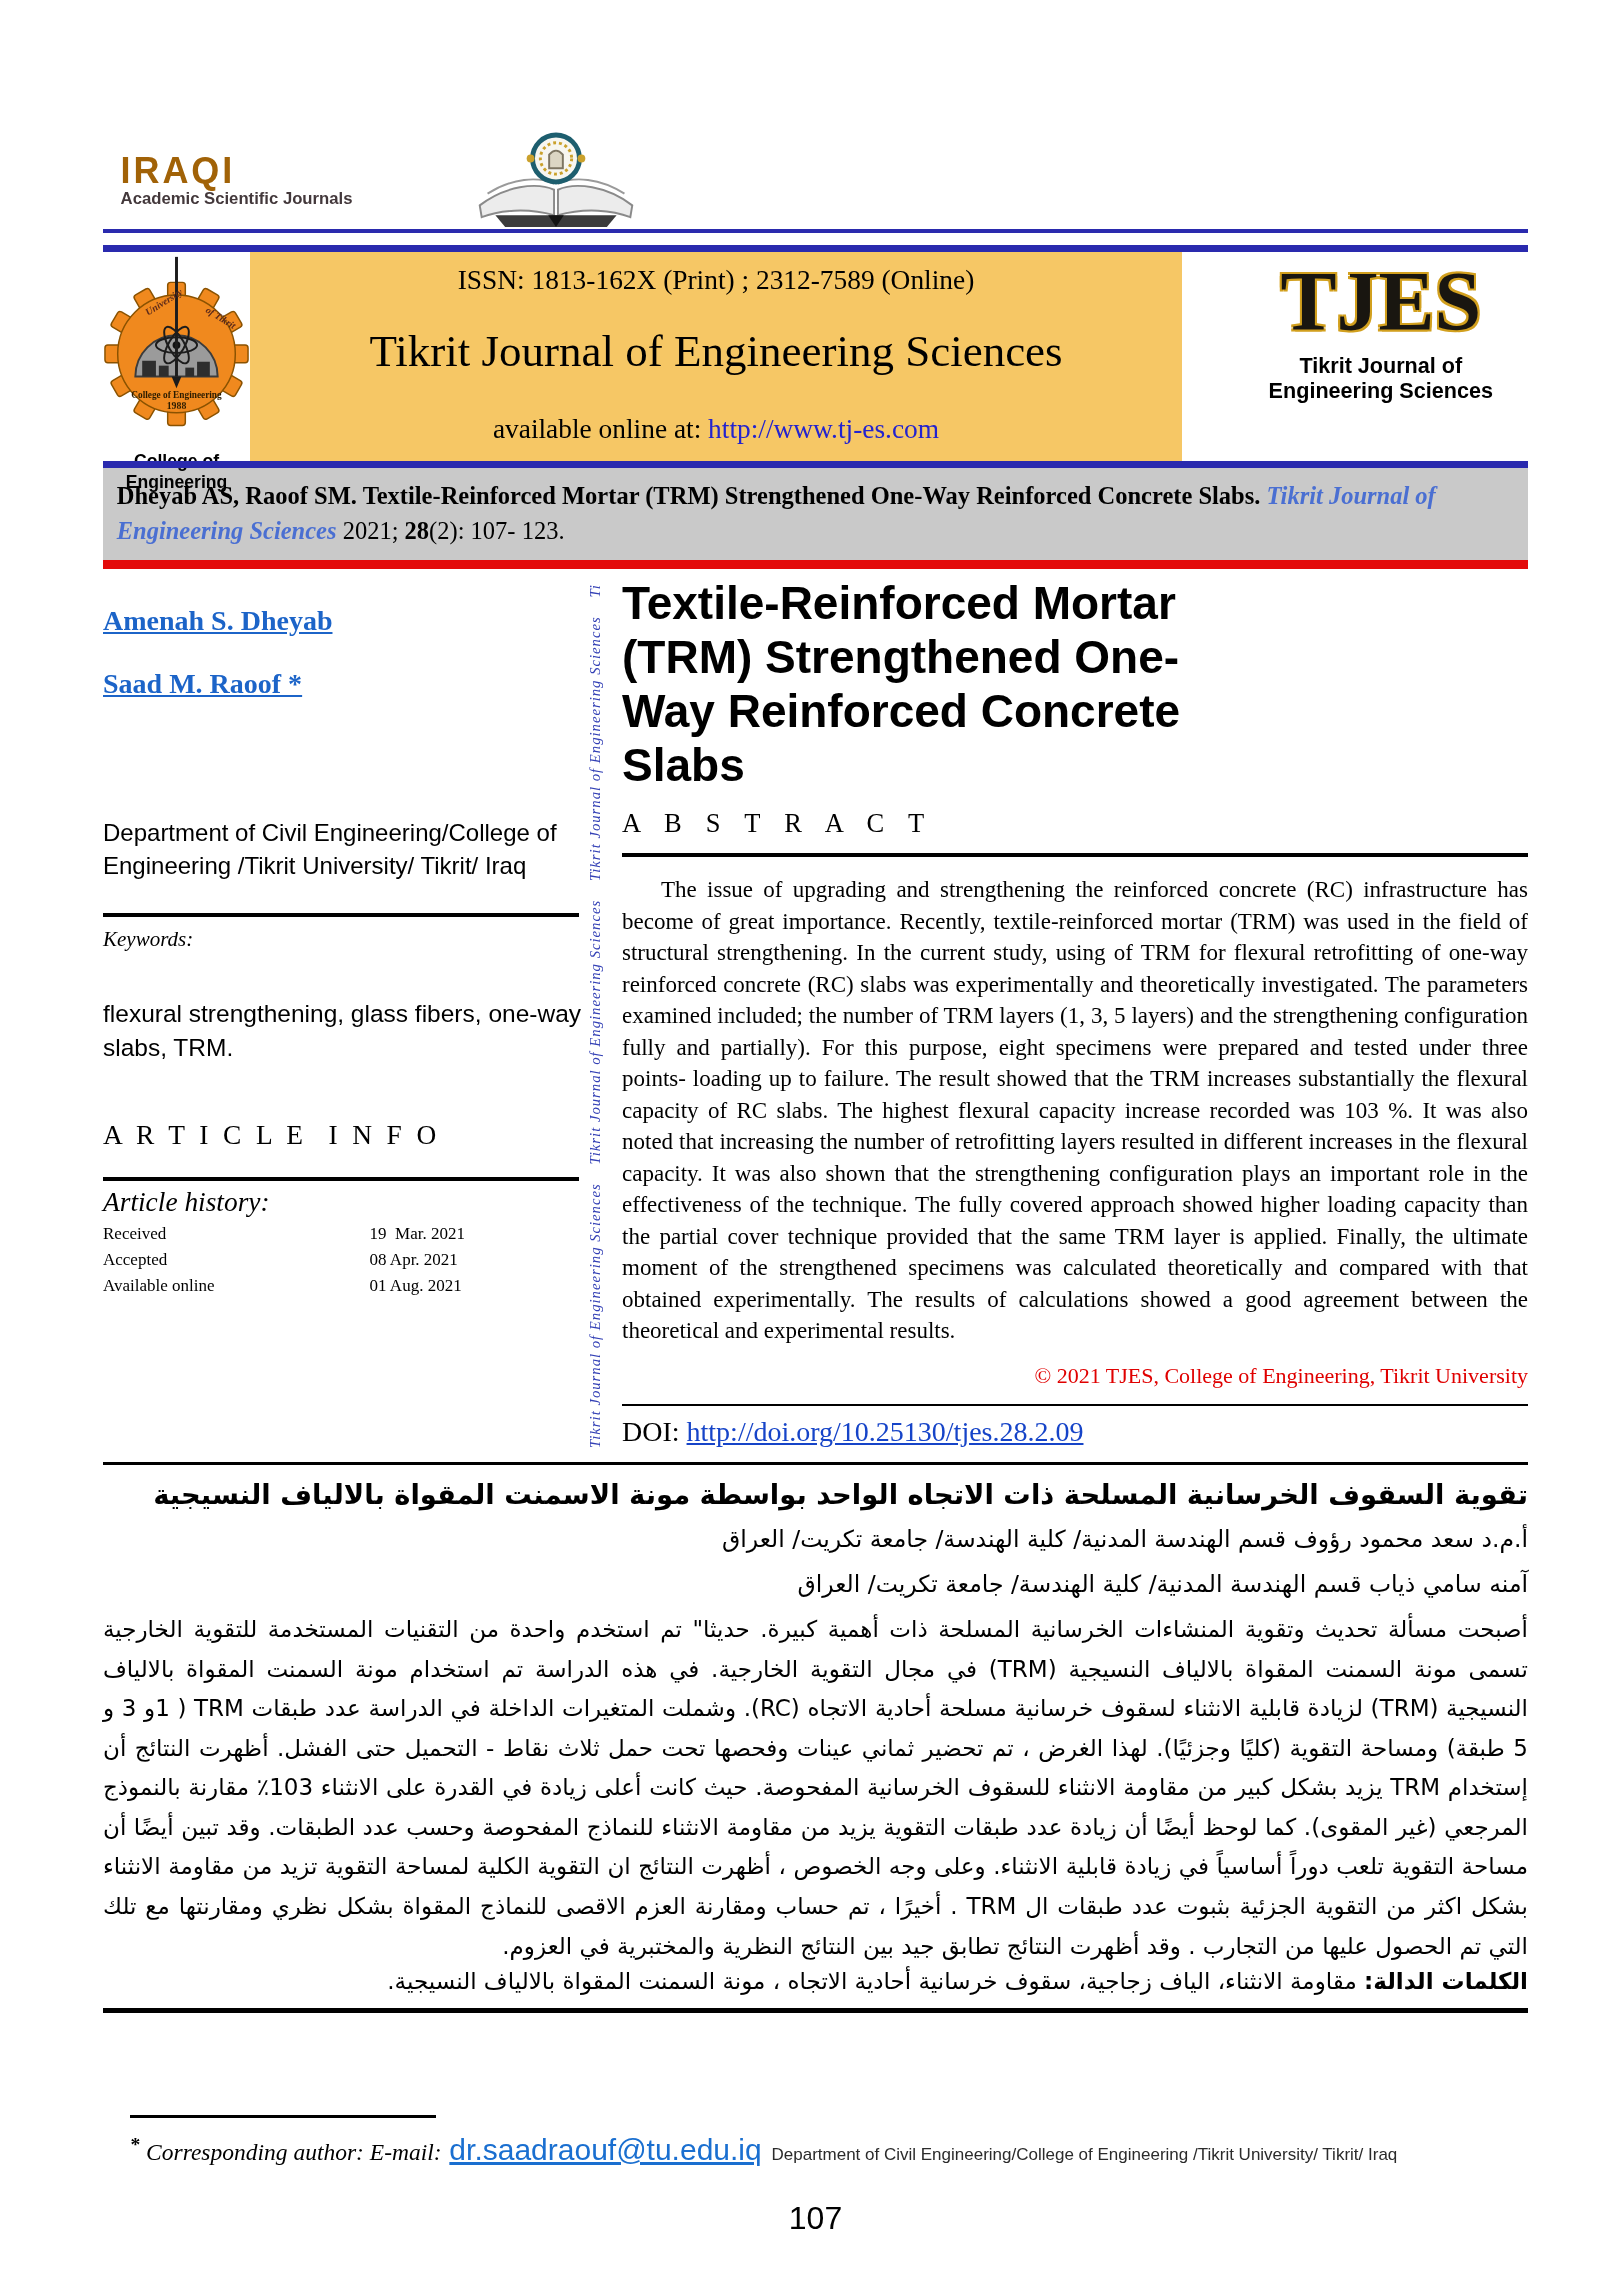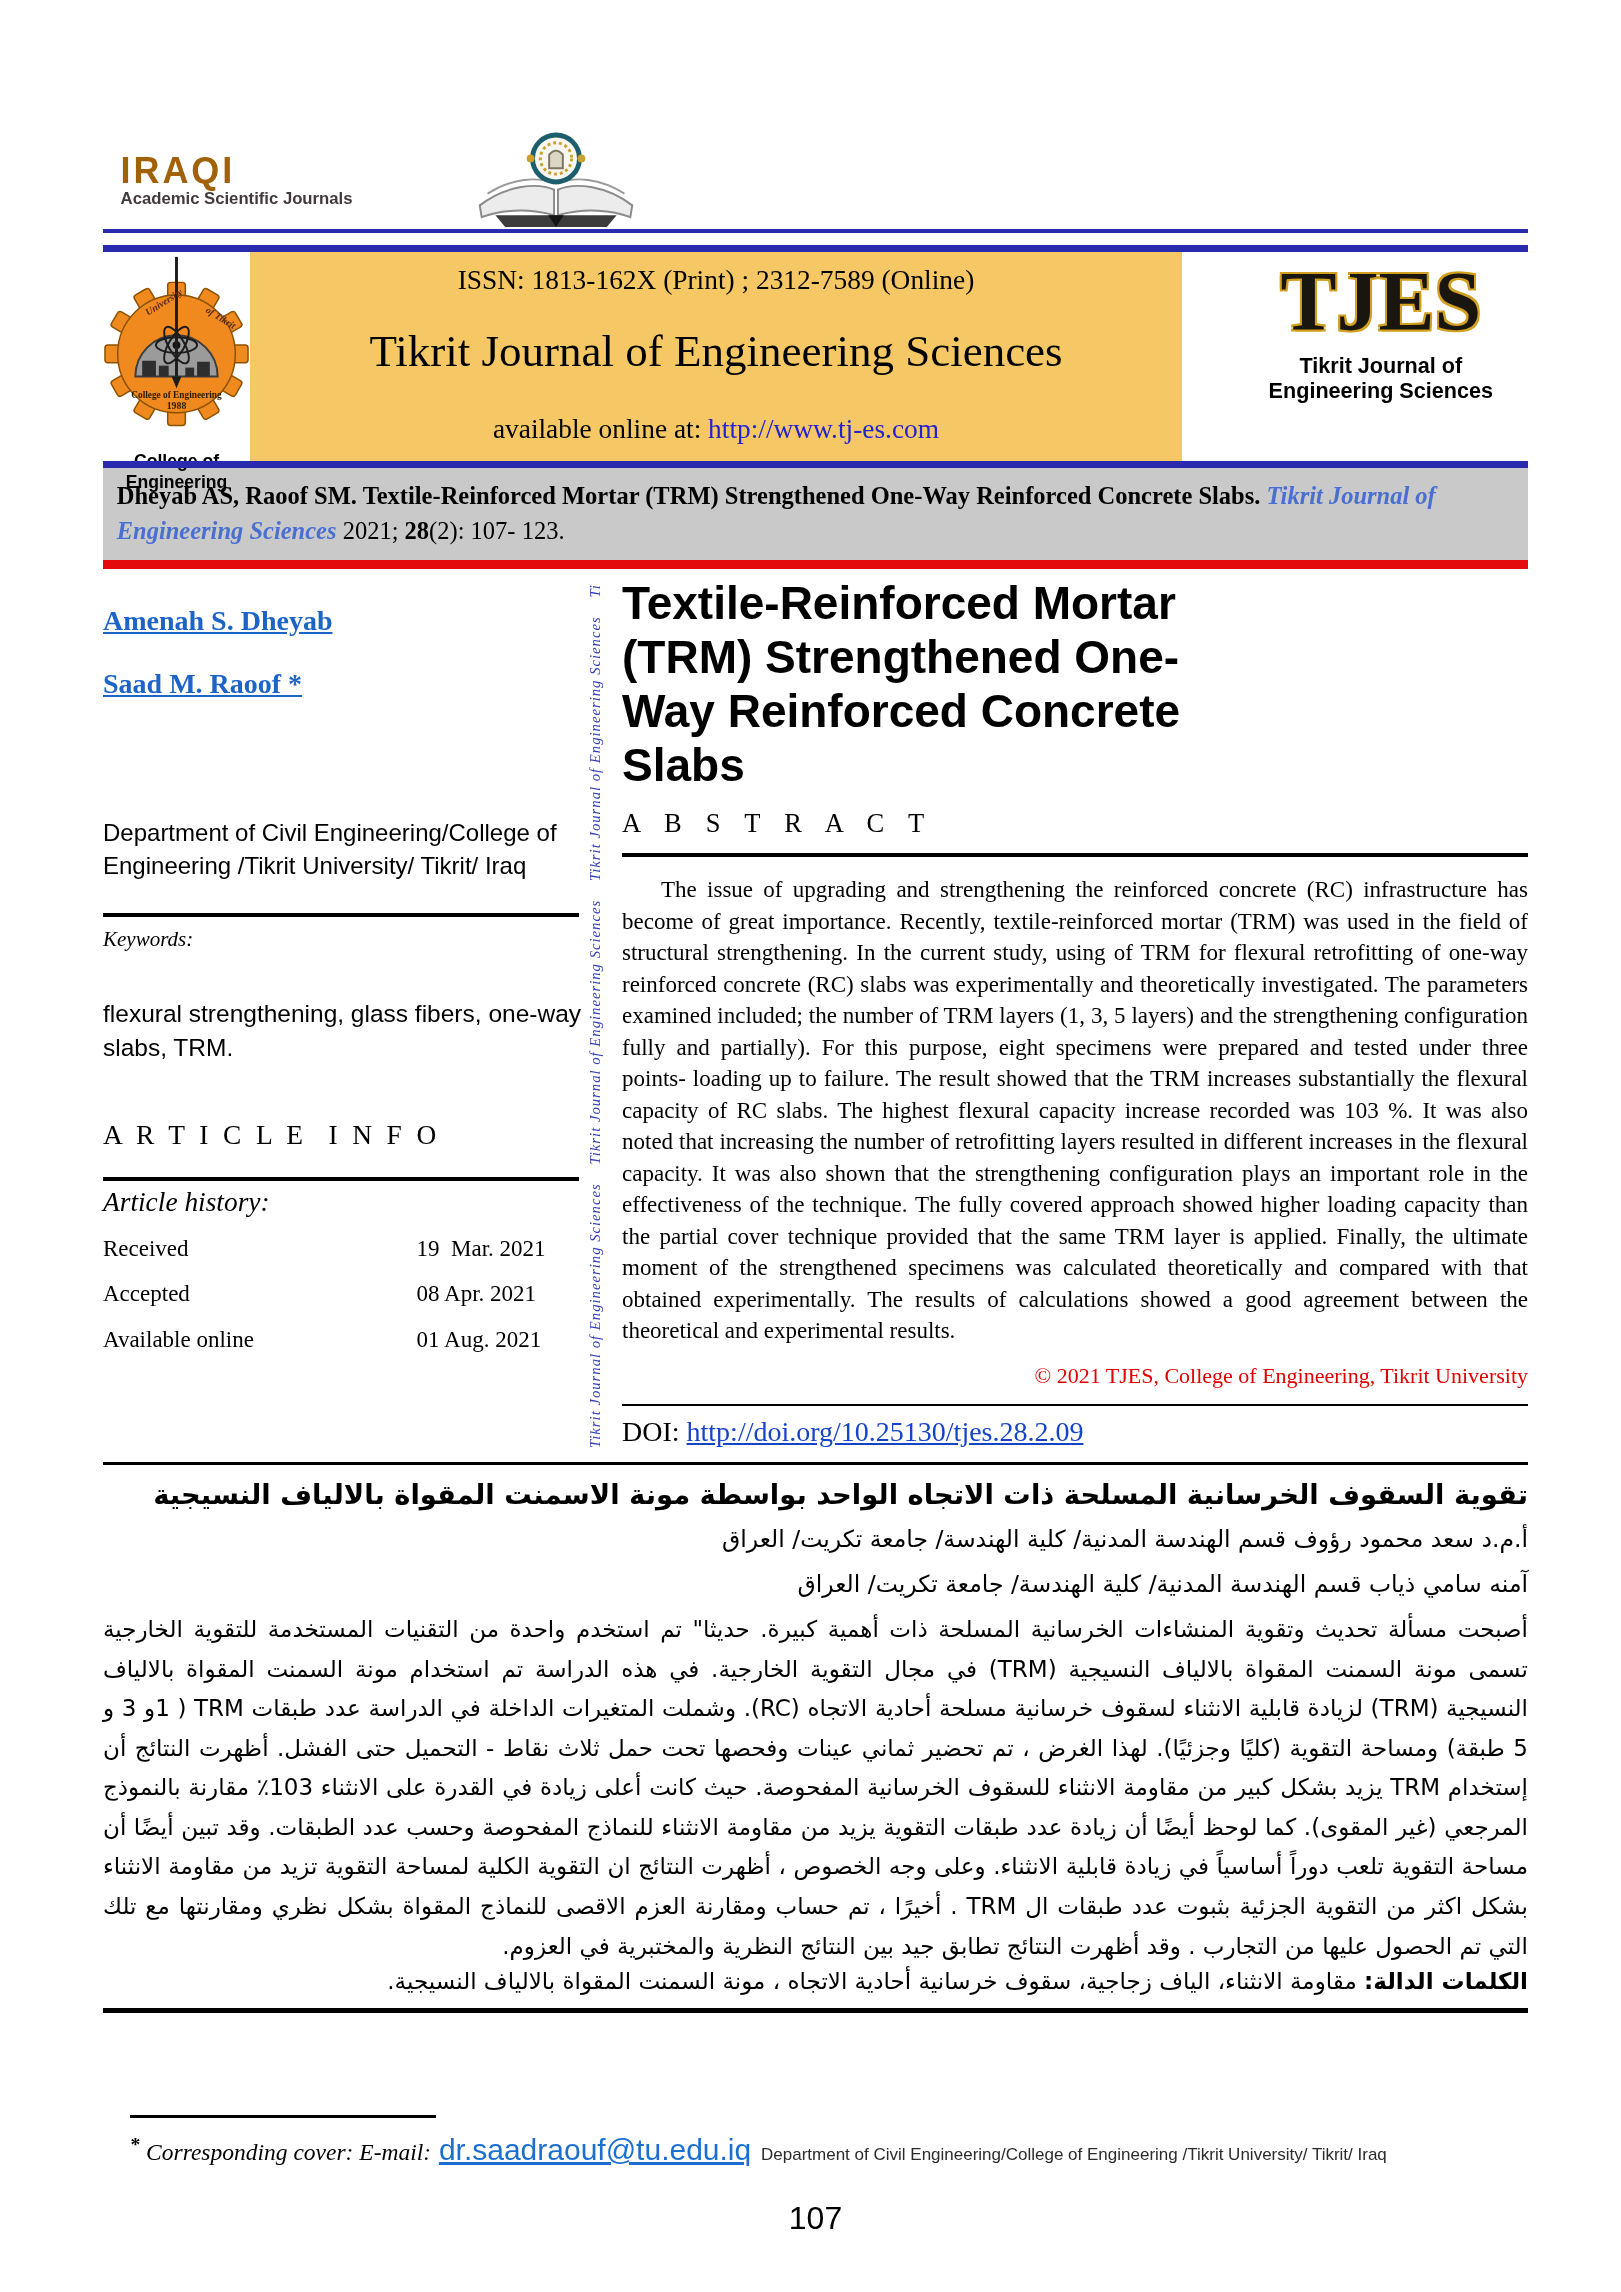--- a/index.html
+++ b/index.html
@@ -52,21 +52,21 @@
   .author{display:inline-block;font-weight:bold;font-size:28px;color:#1c64c8;
           text-decoration:underline;margin-top:19.6px;}
   .author.second{margin-top:31px;}
   .affiliation{font-family:"Liberation Sans",sans-serif;font-size:24px;line-height:1.38;margin-top:116px;width:470px;}
   .lc-rule{border:none;border-top:4.9px solid #000;margin:31px 0 0 0;width:476px;}
   .keywords-label{font-style:italic;font-size:21px;margin-top:9.8px;}
   .keywords{font-family:"Liberation Sans",sans-serif;font-size:24.5px;line-height:1.4;margin-top:45px;width:480px;}
   .article-info{font-size:27.4px;letter-spacing:3.9px;margin-top:55px;white-space:pre-wrap;}
   .lc-rule2{border:none;border-top:4.9px solid #000;margin:25.5px 0 0 0;width:476px;}
   .history-label{font-style:italic;font-size:27.4px;margin-top:5.9px;}
-  .h-row{display:flex;font-size:23px;line-height:1.25;margin-top:17px;gap:47px;}
+  .h-row{display:flex;font-size:17px;line-height:1.25;margin-top:5px;}
   .h-label{flex:0 0 56%;}
   .h-date{white-space:pre-wrap;}
 
   .paper-title{font-family:"Liberation Sans",sans-serif;font-weight:bold;font-size:46px;
                line-height:1.17;white-space:pre-line;margin-top:-7.8px;}
   .abstract-heading{font-size:26.5px;letter-spacing:8.8px;margin-top:15.7px;white-space:pre-wrap;}
   .abstract-rule{border:none;border-top:4.9px solid #000;margin:13.7px 0 17.6px 0;}
   .abstract{font-size:23px;text-align:justify;line-height:1.37;text-indent:39px;}
   .copyright{color:#e00000;font-size:22px;text-align:right;margin-top:15.7px;}
   .doi-rule{border:none;border-top:2.9px solid #000;margin:15.7px 0 0 0;}
@@ -231,21 +231,21 @@
       <div class="ar-author">أ.م.د سعد محمود رؤوف قسم الهندسة المدنية/ كلية الهندسة/ جامعة تكريت/ العراق</div>
       <div class="ar-author">آمنه سامي ذياب قسم الهندسة المدنية/ كلية الهندسة/ جامعة تكريت/ العراق</div>
       <div class="ar-abstract">أصبحت مسألة تحديث وتقوية المنشاءات الخرسانية المسلحة ذات أهمية كبيرة. حديثا" تم استخدم واحدة من التقنيات المستخدمة للتقوية الخارجية تسمى مونة السمنت المقواة بالالياف النسيجية (TRM) في مجال التقوية الخارجية. في هذه الدراسة تم استخدام مونة السمنت المقواة بالالياف النسيجية (TRM) لزيادة قابلية الانثناء لسقوف خرسانية مسلحة أحادية الاتجاه (RC). وشملت المتغيرات الداخلة في الدراسة عدد طبقات TRM ( 1و 3 و 5 طبقة) ومساحة التقوية (كليًا وجزئيًا). لهذا الغرض ، تم تحضير ثماني عينات وفحصها تحت حمل ثلاث نقاط - التحميل حتى الفشل. أظهرت النتائج أن إستخدام TRM يزيد بشكل كبير من مقاومة الانثناء للسقوف الخرسانية المفحوصة. حيث كانت أعلى زيادة في القدرة على الانثناء 103٪ مقارنة بالنموذج المرجعي (غير المقوى). كما لوحظ أيضًا أن زيادة عدد طبقات التقوية يزيد من مقاومة الانثناء للنماذج المفحوصة وحسب عدد الطبقات. وقد تبين أيضًا أن مساحة التقوية تلعب دوراً أساسياً في زيادة قابلية الانثناء. وعلى وجه الخصوص ، أظهرت النتائج ان التقوية الكلية لمساحة التقوية تزيد من مقاومة الانثناء بشكل اكثر من التقوية الجزئية بثبوت عدد طبقات ال TRM . أخيرًا ، تم حساب ومقارنة العزم الاقصى للنماذج المقواة بشكل نظري ومقارنتها مع تلك التي تم الحصول عليها من التجارب . وقد أظهرت النتائج تطابق جيد بين النتائج النظرية والمختبرية في العزوم.</div>
       <div class="ar-keywords"><span class="lbl">الكلمات الدالة:</span><span> مقاومة الانثناء، الياف زجاجية، سقوف خرسانية أحادية الاتجاه ، مونة السمنت المقواة بالالياف النسيجية.</span></div>
       <hr class="ar-rule">
     </div>
 
     <hr class="foot-rule">
     <div class="foot-line">
       <span class="foot-ast">*</span>
-      <span class="foot-label">Corresponding cover: E-mail:</span>
+      <span class="foot-label">Corresponding author: E-mail:</span>
       <a class="foot-email">dr.saadraouf@tu.edu.iq</a>
       <span class="foot-affil">Department of Civil Engineering/College of Engineering /Tikrit University/ Tikrit/ Iraq</span>
     </div>
     <div class="page-num">107</div>
 
   </div>
 </div>
 
 
 </body></html>

